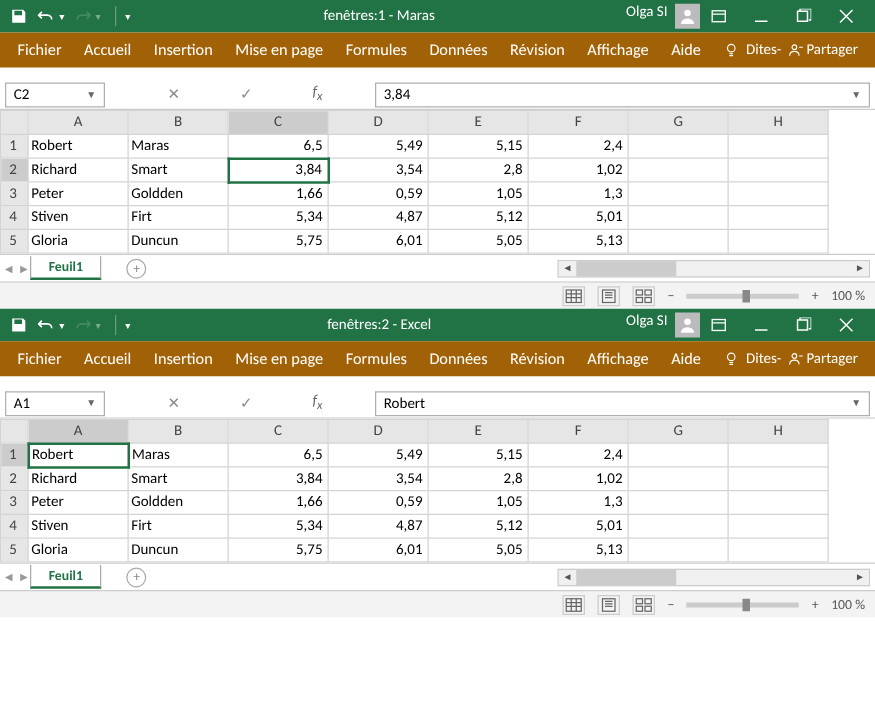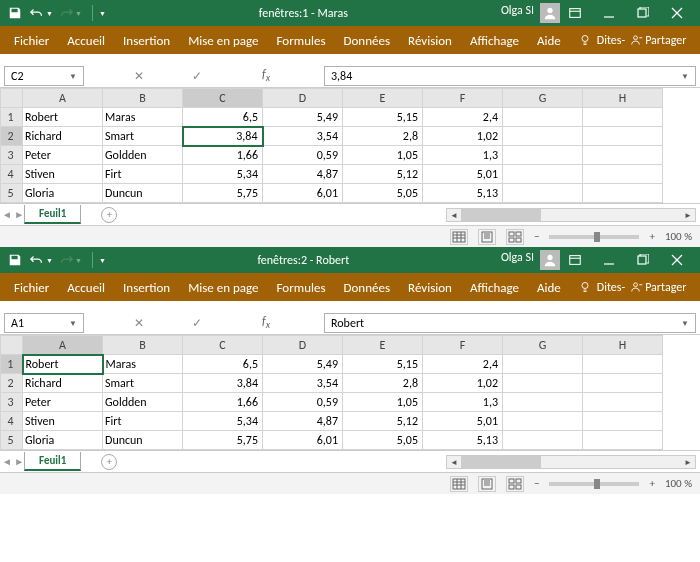--- a/index.html
+++ b/index.html
@@ -13,21 +13,21 @@
 .tb .av{width:20px;height:20px;background:#bbb;display:flex;align-items:center;justify-content:center;}
 .wc{display:flex;align-items:center;gap:12px;margin-left:8px;}
 .wc .ic{cursor:pointer;}
 .rb{background:#a16207;color:#fff;height:28px;display:flex;align-items:center;padding:0 14px;font-size:13px;gap:18px;}
 .rb span{cursor:pointer;white-space:nowrap;}
 .rb .end{margin-left:auto;display:flex;align-items:center;gap:6px;font-size:12px;}
 .fbar{background:#fff;border-bottom:1px solid #ccc;height:24px;display:flex;align-items:center;padding:2px 4px;margin-top:10px;gap:36px;}
 .nbox{width:80px;height:20px;border:1px solid #b0b0b0;margin-right:8px;display:flex;align-items:center;padding:0 6px;font-size:12px;background:#fff;}
 .nbox .dd{margin-left:auto;font-size:8px;color:#666;}
 .fic{width:18px;color:#888;text-align:center;font-size:12px;cursor:pointer;margin:0 2px;}
-.fx{font-style:italic;font-size:12px;color:#666;margin:0 18px;}
+.fx{font-style:italic;font-size:12px;color:#666;margin:0 6px;}
 .fin{flex:1;height:20px;border:1px solid #b0b0b0;padding:0 6px;font-size:12px;display:flex;align-items:center;}
 .fin .dd{margin-left:auto;font-size:8px;color:#666;}
 .grid{background:#fff;overflow:hidden;}
 table{border-collapse:collapse;width:660px;table-layout:fixed;}
 th,td{border:1px solid #d4d4d4;font-size:12px;height:19px;padding:0 2px;overflow:hidden;white-space:nowrap;}
 th{background:#e6e6e6;font-weight:normal;text-align:center;color:#444;}
 th.rh{width:22px;}
 td.rh{background:#e6e6e6;text-align:center;color:#444;width:22px;}
 th.ch{width:80px;}
 td{text-align:right;padding-right:4px;}
@@ -279,21 +279,21 @@
         </span>
         <span style="font-size:7px;margin-left:-6px;margin-right:6px;">▼</span>
         <span class="ic" style="opacity:.4">
           <svg width="14" height="14" viewBox="0 0 16 16" fill="none" stroke="rgba(255,255,255,.4)" stroke-width="1.5">
             <path d="M12 4l3 3-3 3M15 7H7a4 4 0 00-4 4"></path>
           </svg>
         </span>
         <span style="font-size:7px;margin-left:-6px;margin-right:6px;opacity:.4">▼</span>
         <span class="sep"></span>
         <span style="font-size:7px;margin-left:2px;">▼</span>
-        <span class="ttl">fenêtres:2  -  Robert</span>
+        <span class="ttl">fenêtres:2  -  Excel</span>
         <span class="usr">
           <span>Olga SI</span>
           <span class="av">
             <svg width="14" height="14" viewBox="0 0 16 16" fill="white">
               <circle cx="8" cy="5" r="3"></circle>
               <path d="M2 15c0-3 3-5 6-5s6 2 6 5H2z"></path>
             </svg>
           </span>
         </span>
         <span class="wc">

